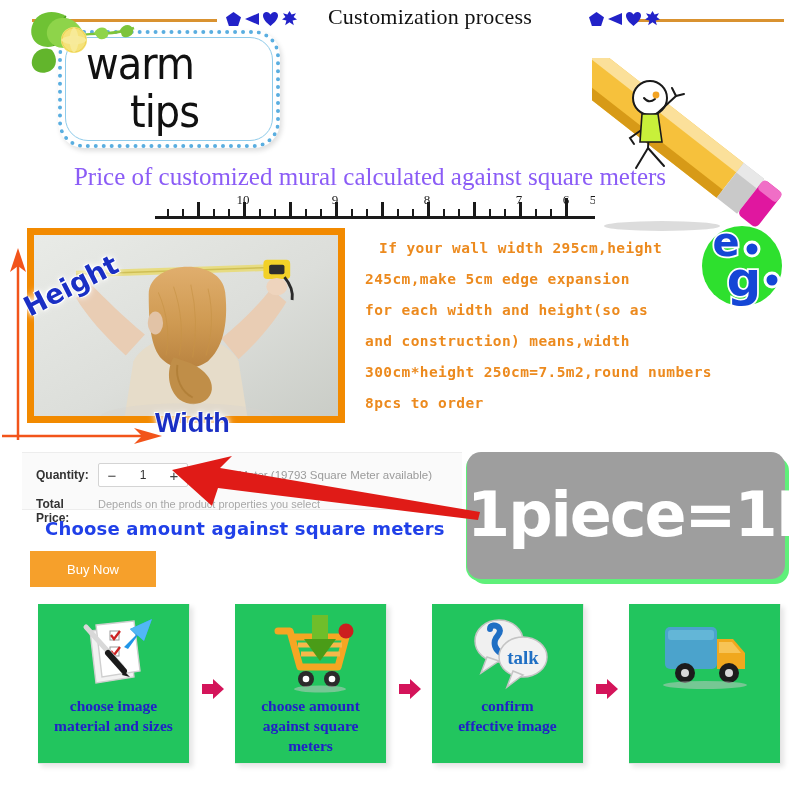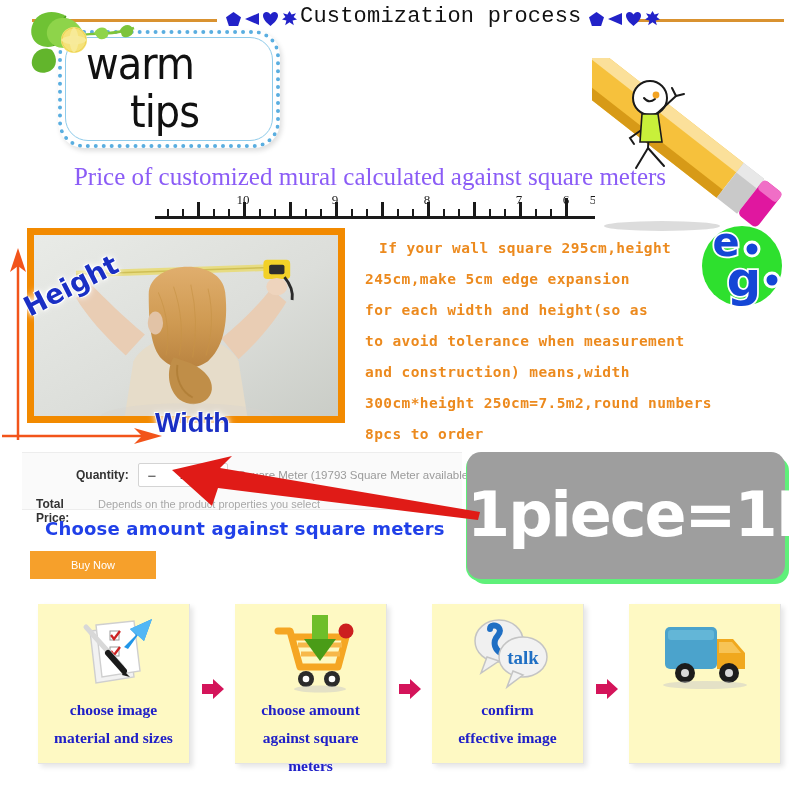--- a/index.html
+++ b/index.html
@@ -27,21 +27,21 @@
     position: absolute;
     left: 632px; top: 19px;
     width: 152px; height: 3px;
     background: #d99230;
   }
   .header-title {
     position: absolute;
     left: 300px; top: 4px;
     width: 260px;
     text-align: center;
-    font-family: Liberation Mono, monospace;
+    font-family: Liberation Serif, serif;
     font-size: 22px;
     color: #111;
     letter-spacing: 0.2px;
     white-space: nowrap;
   }
   .deco-group { position: absolute; top: 11px; display: flex; gap: 4px; align-items: center; }
   .deco-left { left: 226px; }
   .deco-right { left: 589px; }
   .deco-shape { display: block; }
 
@@ -160,21 +160,21 @@
 
   
   .shop-panel {
     position: absolute;
     left: 22px; top: 452px;
     width: 440px; height: 58px;
     background: #fafafa;
     border-top: 1px solid #ededed;
     border-bottom: 1px solid #ededed;
   }
-  .qty-row { position: absolute; left: 36px; top: 463px; display: flex; align-items: center; margin-left: 40px; }
+  .qty-row { position: absolute; left: 36px; top: 463px; display: flex; align-items: center; }
   .qty-label {
     font-size: 12px; color: #333; font-weight: 600;
     width: 62px;
   }
   .qty-stepper {
     display: flex; align-items: center;
     width: 90px; height: 24px;
     border: 1px solid #d4d4d4;
     background: #fff;
     border-radius: 2px;
@@ -209,24 +209,24 @@
     left: 45px; top: 518px;
     font-family: "DejaVu Sans", sans-serif;
     font-size: 18px;
     font-weight: bold;
     color: #2040e8;
     letter-spacing: 0.2px;
     white-space: nowrap;
   }
   .btn-row { position: absolute; left: 30px; top: 551px; display: flex; gap: 18px; }
   .btn {
-    height: 28px;
+    height: 36px;
     display: flex; align-items: center; justify-content: center;
     color: #fff;
-    font-size: 11px;
+    font-size: 13px;
     border: none;
     cursor: pointer;
     font-family: "Liberation Sans", sans-serif;
   }
   .btn-buy { width: 126px; background: #f6a02b; }
   .btn-cart { width: 126px; background: #f14a0b; }
 
   
   .piece-badge {
     position: absolute;
@@ -253,40 +253,40 @@
   
   .steps {
     position: absolute;
     left: 0; top: 598px;
     width: 800px; height: 202px;
   }
   .step-card {
     position: absolute;
     top: 6px;
     width: 152px; height: 160px;
-    background: #fef9c3;
+    background: #22c55e;
     border-right: 1px solid #e4e4e4;
     border-bottom: 1px solid #e4e4e4;
     box-shadow: 3px 3px 5px rgba(0,0,0,0.10);
   }
   .step-icon {
     position: absolute;
     left: 0; right: 0; top: 6px;
     height: 86px;
     display: flex; align-items: center; justify-content: center;
   }
   .step-label {
     position: absolute;
     left: 6px; right: 6px; top: 92px;
     text-align: center;
     font-family: "Liberation Serif", serif;
     font-size: 15.5px;
     font-weight: bold;
     color: #2020c8;
-    line-height: 28px;
+    line-height: 20px;
   }
   .step-arrow {
     position: absolute;
     top: 80px;
     width: 22px; height: 22px;
   }
 </style>
 </head>
 <body>
 
@@ -474,24 +474,23 @@
 <div class="label-width">Width</div>
 
 <svg class="axis-arrows" width="180" height="210" viewBox="0 0 180 210">
   <path d="M18 200 L18 20" stroke="#f2541a" stroke-width="2.5"></path>
   <polygon points="18,8 10,32 18,26 26,32" fill="#f2541a"></polygon>
   <path d="M2 196 L150 196" stroke="#f2541a" stroke-width="2.5"></path>
   <polygon points="162,196 134,188 142,196 134,204" fill="#f2541a"></polygon>
 </svg>
 
 <div class="orange-copy">
-  <span class="ln first">If your wall square 295cm,height</span>
+  <span class="ln first">If your wall width 295cm,height</span>
   <span class="ln">245cm,make 5cm edge expansion</span>
   <span class="ln">for each width and height(so as</span>
-  <span class="ln">to avoid tolerance when measurement</span>
   <span class="ln">and construction) means,width</span>
   <span class="ln">300cm*height 250cm=7.5m2,round numbers</span>
   <span class="ln">8pcs to order</span>
 </div>
 
 <svg class="eg-badge" viewBox="0 0 84 84">
   <circle cx="42" cy="44" r="40" fill="#2ee02e"></circle>
   <text x="26" y="34" font-family="DejaVu Sans, sans-serif" font-size="40" font-weight="bold" fill="#1446d6" stroke="#ffffff" stroke-width="3.5" paint-order="stroke" text-anchor="middle">e</text>
   <circle cx="52" cy="27" r="7" fill="#1446d6" stroke="#ffffff" stroke-width="3"></circle>
   <text x="44" y="74" font-family="DejaVu Sans, sans-serif" font-size="48" font-weight="bold" fill="#1446d6" stroke="#ffffff" stroke-width="3.5" paint-order="stroke" text-anchor="middle">g</text>

